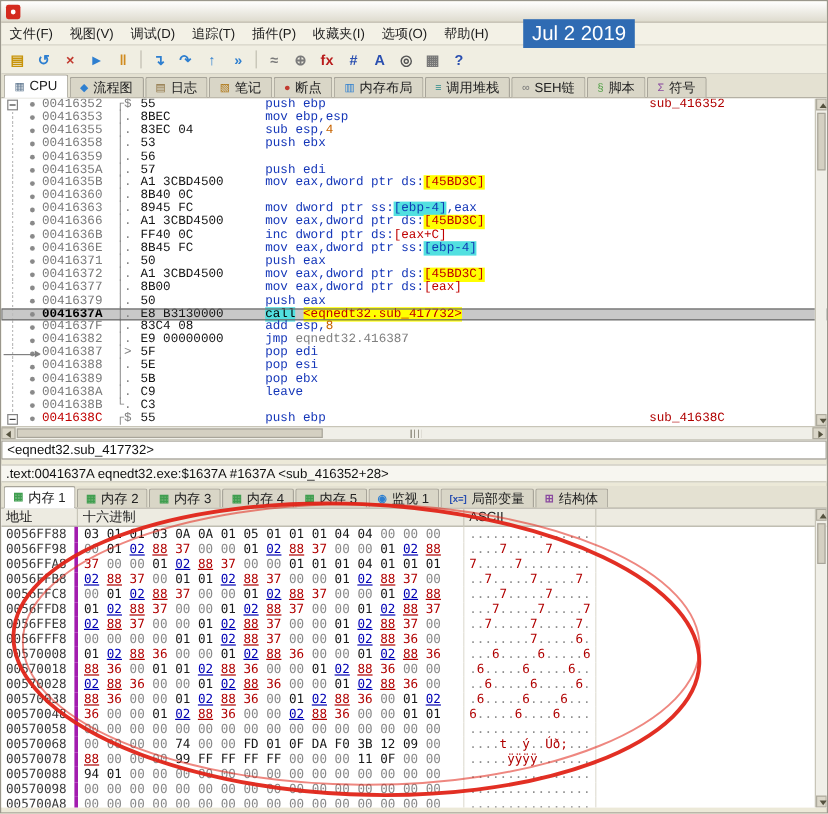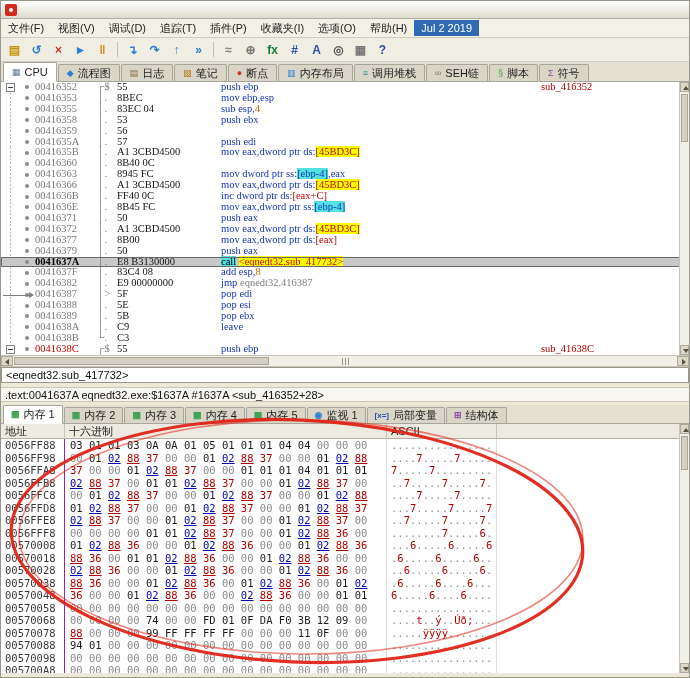--- a/index.html
+++ b/index.html
@@ -8,35 +8,35 @@
 #win{position:relative;width:690px;height:678px;background:#ece9d8;border:1px solid #9a978c;overflow:hidden}
 
 
 .titlebar{height:18px;display:flex;align-items:center;gap:5px;padding:0 4px;background:linear-gradient(#ffffff,#dedbce);border-bottom:1px solid #b3b0a3;font-size:11px;font-weight:bold;color:#1c1c1c;white-space:nowrap}
 .appicon{width:12px;height:12px;background:#d42a1e;border-radius:2px;position:relative;flex:0 0 auto}
 .appicon::after{content:"";position:absolute;left:4px;top:4px;width:4px;height:4px;background:#fff;border-radius:50%}
 
 
 .menubar{height:19px;display:flex;align-items:center;font-size:11px;background:#f3f1e6;border-bottom:1px solid #cfccc0;color:#1c1c1c}
 .menu-item{padding:2px 7px}
-.datebadge{margin-left:0;background:#2f6bb3;color:#fff;padding:2px 7px;font-size:11px}
+.datebadge{margin-left:22px;background:#2f6bb3;color:#fff;padding:2px 7px;font-size:17px}
 
 
 .toolbar{height:24px;display:flex;align-items:center;gap:1px;padding:0 3px;background:#f0eee2;border-bottom:1px solid #cfccc0}
 .tbtn{width:21px;height:20px;display:flex;align-items:center;justify-content:center;font-size:12px;font-weight:bold}
 .tsep{width:1px;height:15px;background:#c0bdb0;margin:0 3px}
 
 
 .viewtabs{height:20px;display:flex;align-items:flex-end;background:#e4e1d2;padding-left:2px;border-bottom:1px solid #a8a59a}
 .vtab{display:flex;align-items:center;gap:4px;font-size:11px;padding:0 8px;border:1px solid #a8a59a;border-bottom:none;background:#d9d6c7;height:17px;border-radius:2px 2px 0 0;margin-right:1px;color:#222;white-space:nowrap}
 .vtab.active{background:#fff;height:20px;margin-bottom:-1px;border-bottom:1px solid #fff}
 .vicon{font-size:9px;line-height:9px}
 
 
-.disasm{position:relative;height:273px;background:#fff;overflow:hidden;font-family:Liberation Serif, serif;font-size:10.5px}
+.disasm{position:relative;height:273px;background:#fff;overflow:hidden;font-family:Liberation Mono, monospace;font-size:10.5px}
 .drow{display:grid;grid-template-columns:18px 16px 62px 20px 92px 326px 1fr;height:10.92px;line-height:10.92px;white-space:pre;align-items:center}
 .dsel{background:#c8c8c8;outline:1px solid #6a6a6a;outline-offset:-1px}
 .daddr{color:#7a7a7a}
 .daddr.red{color:#c00000}
 .dsel .daddr{color:#000;font-weight:bold}
 .dprefix{color:#808080}
 .dbytes{color:#141414}
 .dinstr{padding-left:12px}
 .dright{color:#b00000;padding-left:6px}
 .dfold{height:100%;display:flex;justify-content:center;align-items:center}
@@ -82,21 +82,21 @@
 .mtab{display:flex;align-items:center;gap:4px;font-size:11px;padding:0 7px;border:1px solid #a8a59a;border-bottom:none;background:#d9d6c7;height:16px;border-radius:2px 2px 0 0;margin-right:1px;color:#222;white-space:nowrap}
 .mtab.active{background:#fff;height:19px;margin-bottom:-1px;border-bottom:1px solid #fff}
 .mticon{font-size:9px;line-height:9px;font-weight:bold}
 
 
 .mempanel{position:relative;height:249px;background:#fff;overflow:hidden}
 .memheader,.mrow{display:grid;grid-template-columns:64px 322px 110px;font-family:"DejaVu Sans Mono",monospace;font-size:10.5px;white-space:pre}
 .memheader{height:15px;line-height:15px;background:#edebe1;border-bottom:1px solid #b5b2a5;font-family:"Liberation Sans",sans-serif;font-size:11px;color:#222}
 .memheader>span{padding-left:4px;border-right:1px solid #c8c5b8}
 .mrow{height:12.5px;line-height:12.5px}
-.maddr{color:#3a3a3a;padding-left:4px;border-right:1px solid #a21caf}
+.maddr{color:#3a3a3a;padding-left:4px;border-right:3px solid #a21caf}
 .mhex{padding-left:5px;border-right:1px solid #e0ded4}
 .masc{padding-left:4px;border-right:1px solid #e0ded4}
 .hx0{color:#8a8a8a}
 .hxk{color:#1a1a1a}
 .hxr{color:#b00000}
 .hxb{color:#0000b4}
 .u{text-decoration:underline}
 .ac0{color:#909090}
 .acr{color:#b00000}
 
@@ -133,21 +133,21 @@
       <span class="tbtn" style="color: rgb(46, 127, 208);">►</span>
       <span class="tbtn" style="color: rgb(208, 139, 31);">‖</span>
       <span class="tsep"></span>
       <span class="tbtn" style="color: rgb(46, 127, 208);">↴</span>
       <span class="tbtn" style="color: rgb(46, 127, 208);">↷</span>
       <span class="tbtn" style="color: rgb(46, 127, 208);">↑</span>
       <span class="tbtn" style="color: rgb(46, 127, 208);">»</span>
       <span class="tsep"></span>
       <span class="tbtn" style="color: rgb(122, 122, 122);">≈</span>
       <span class="tbtn" style="color: rgb(122, 122, 122);">⊕</span>
-      <span class="tbtn" style="color: #15803d;">fx</span>
+      <span class="tbtn" style="color: #b91c1c;">fx</span>
       <span class="tbtn" style="color: rgb(42, 79, 176);">#</span>
       <span class="tbtn" style="color: rgb(42, 79, 176);">A</span>
       <span class="tbtn" style="color: rgb(85, 85, 85);">◎</span>
       <span class="tbtn" style="color: rgb(119, 119, 119);">▦</span>
       <span class="tbtn" style="color: rgb(42, 79, 176);">?</span>
     </div>
 
   <div class="viewtabs">
       <span class="vtab active">
         <span class="vicon" style="color: rgb(96, 120, 144);">▦</span>

